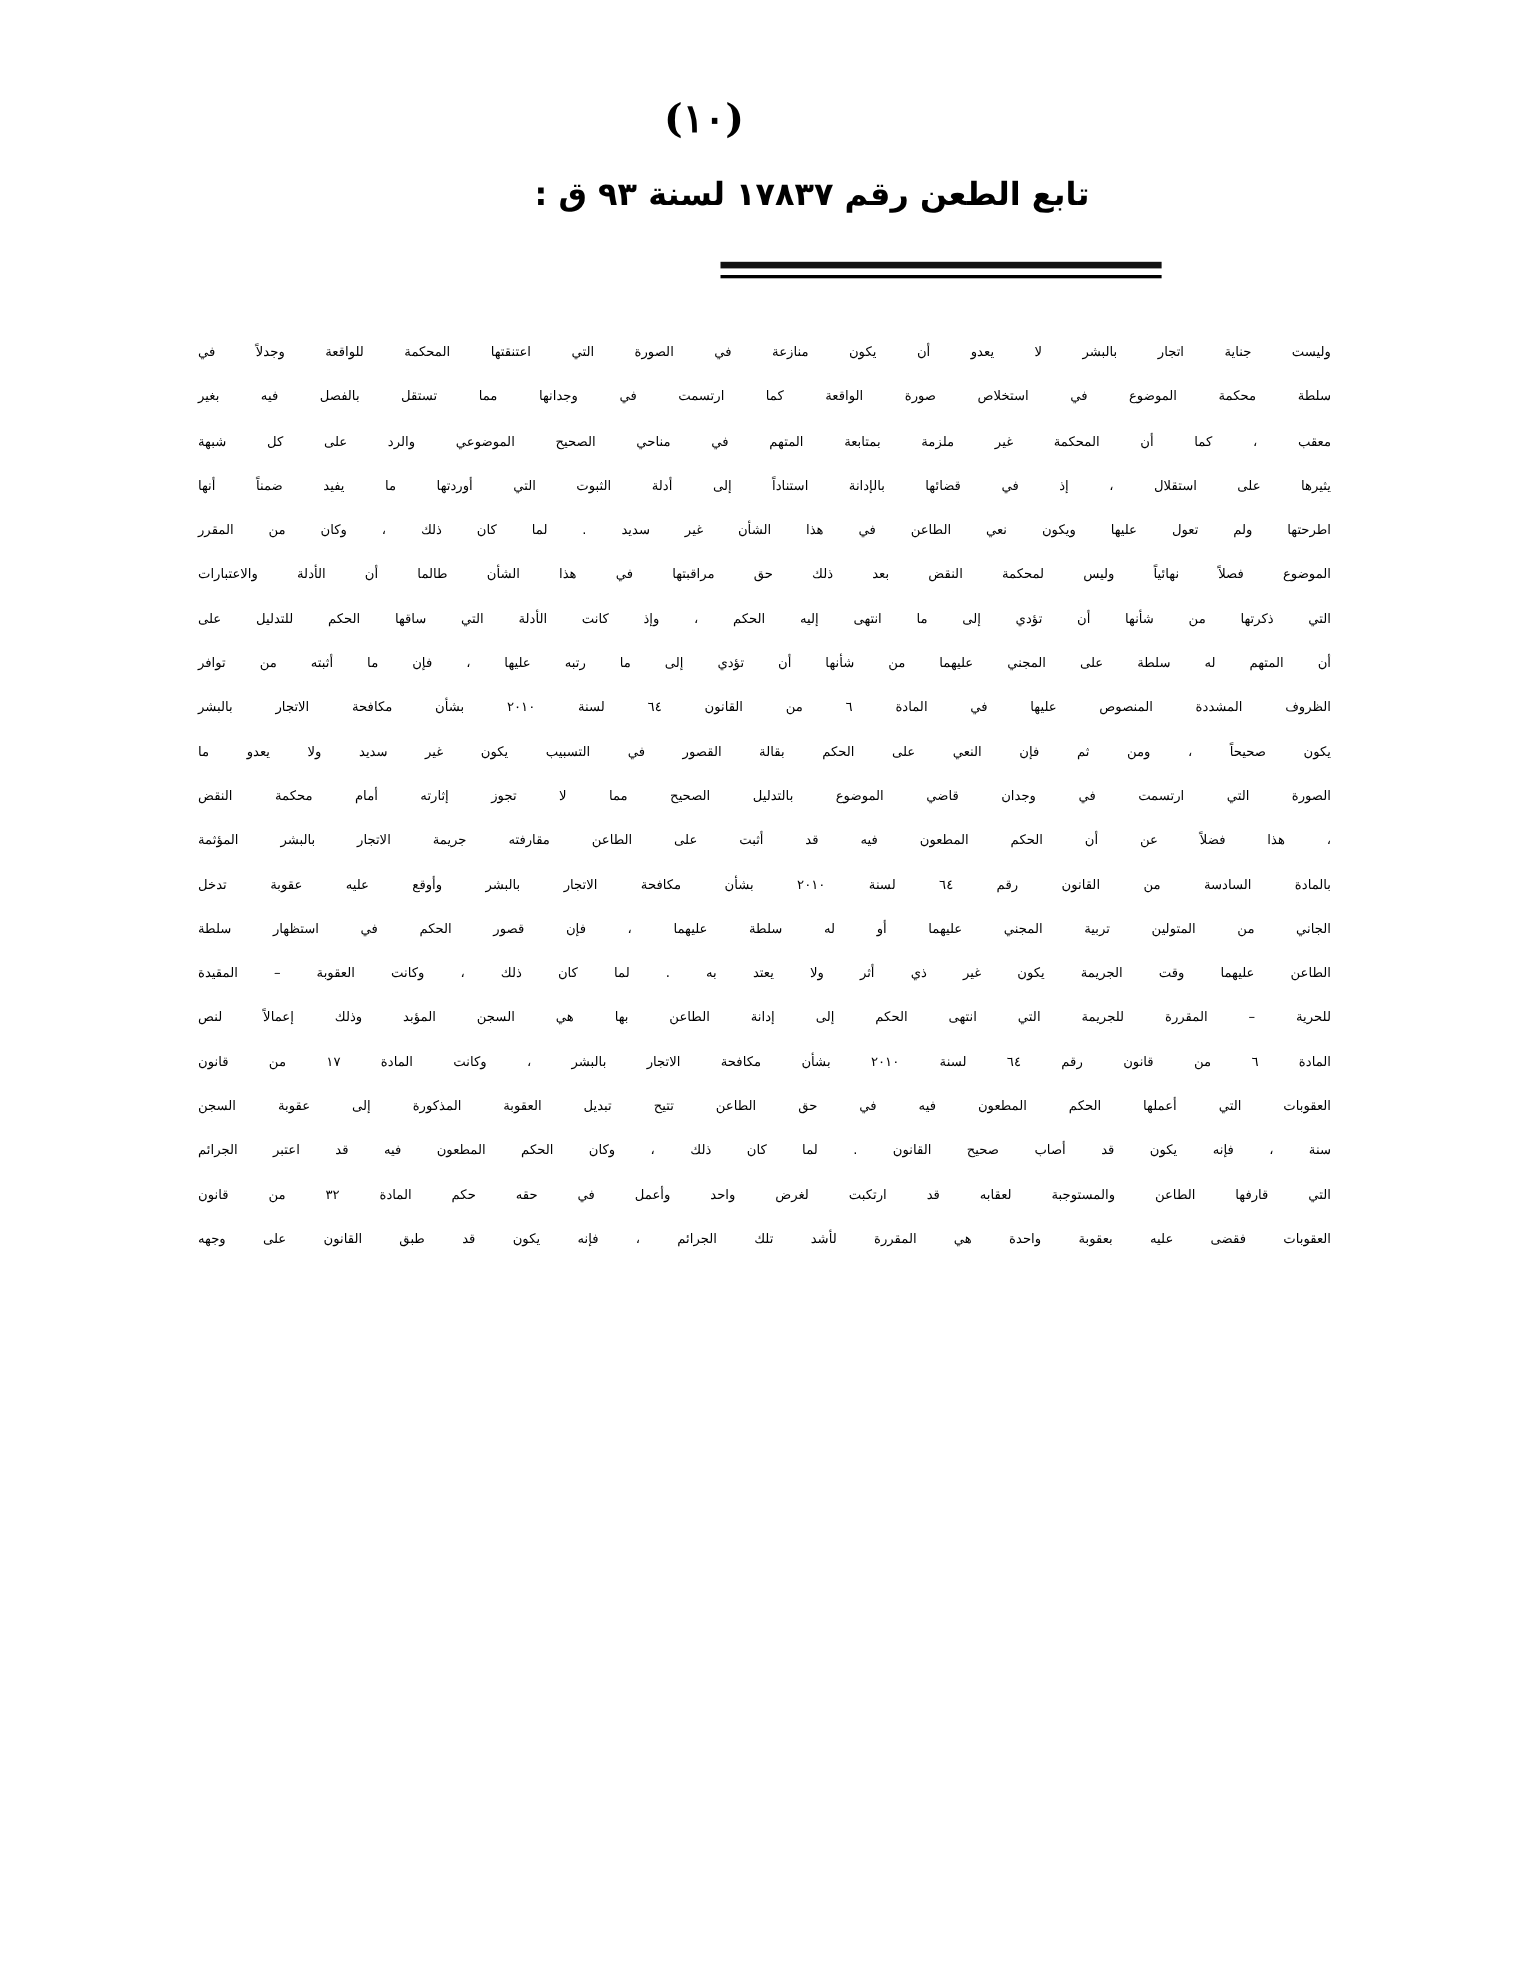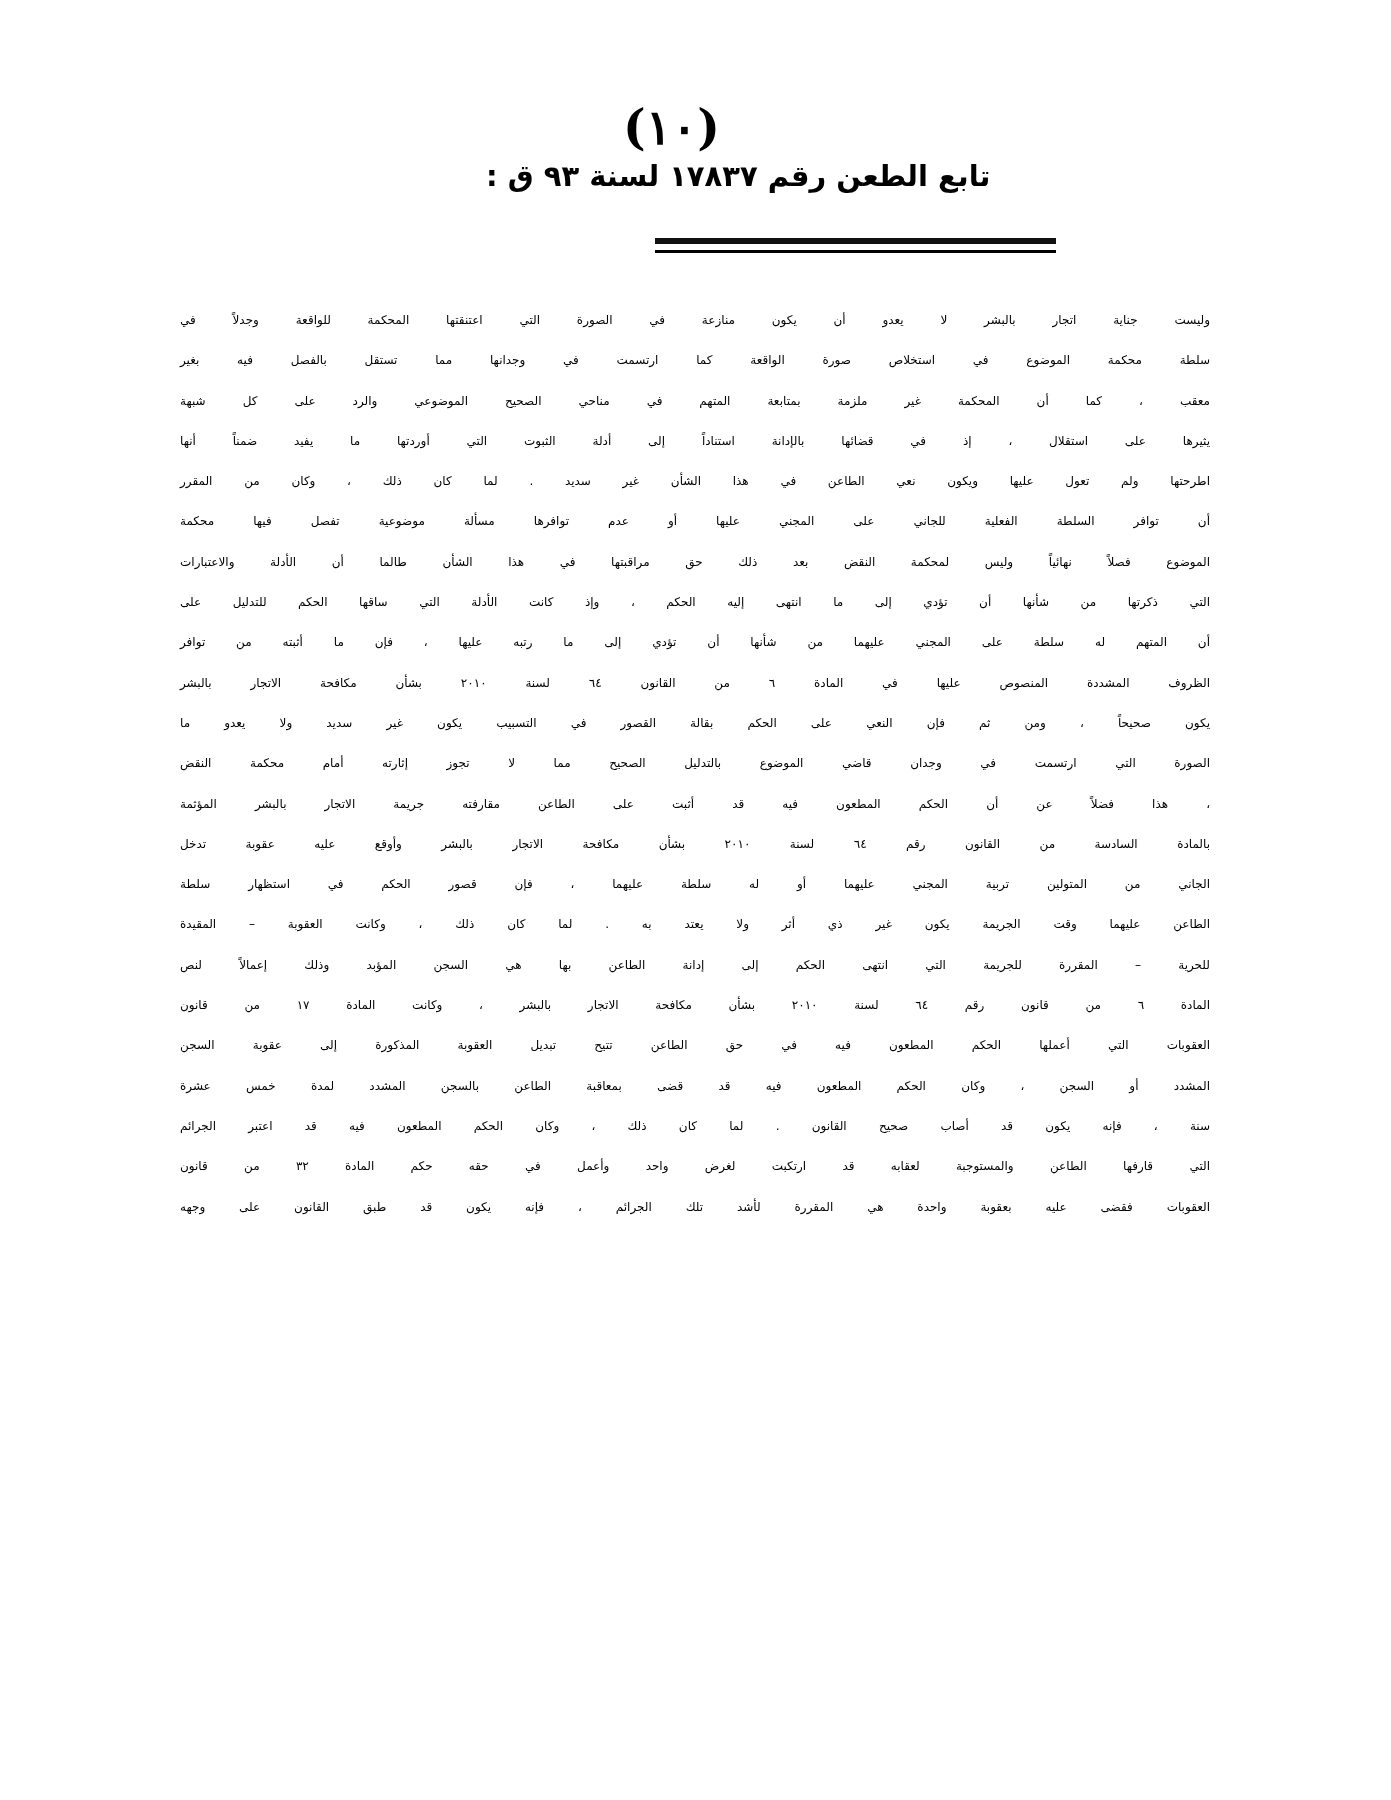--- a/index.html
+++ b/index.html
@@ -13,26 +13,26 @@
       position: relative;
       overflow: hidden;
       font-family: "DejaVu Sans", "Liberation Sans", sans-serif;
       color: #000000;
     }
     .page-number {
       position: absolute;
       top: 78px;
       left: 560px;
       width: 160px;
+      text-align: center;
       font-family: "DejaVu Serif", "Liberation Serif", serif;
       font-weight: bold;
-      font-size: 48px;
+      font-size: 36px;
       line-height: 60px;
       direction: rtl;
-      margin-top: 19px;
     }
     .case-title {
       position: absolute;
       top: 150px;
       right: 185px;
       width: 720px;
       text-align: left;
       direction: rtl;
       font-family: "DejaVu Sans", "Liberation Sans", sans-serif;
       font-weight: bold;
@@ -85,31 +85,29 @@
 
 <div class="rule-thick"></div>
 <div class="rule-thin"></div>
 
 <div class="body-text">
   <div class="body-line">وليست جناية اتجار بالبشر لا يعدو أن يكون منازعة في الصورة التي اعتنقتها المحكمة للواقعة وجدلاً في</div>
   <div class="body-line">سلطة محكمة الموضوع في استخلاص صورة الواقعة كما ارتسمت في وجدانها مما تستقل بالفصل فيه بغير</div>
   <div class="body-line">معقب ، كما أن المحكمة غير ملزمة بمتابعة المتهم في مناحي الصحيح الموضوعي والرد على كل شبهة</div>
   <div class="body-line">يثيرها على استقلال ، إذ في قضائها بالإدانة استناداً إلى أدلة الثبوت التي أوردتها ما يفيد ضمناً أنها</div>
   <div class="body-line">اطرحتها ولم تعول عليها ويكون نعي الطاعن في هذا الشأن غير سديد . لما كان ذلك ، وكان من المقرر</div>
-  <div class="body-line">أن توافر السلطة الفعلية للجاني على المجني عليها أو عدم توافرها مسألة موضوعية تفصل فيها محكمة</div>
   <div class="body-line">الموضوع فصلاً نهائياً وليس لمحكمة النقض بعد ذلك حق مراقبتها في هذا الشأن طالما أن الأدلة والاعتبارات</div>
   <div class="body-line">التي ذكرتها من شأنها أن تؤدي إلى ما انتهى إليه الحكم ، وإذ كانت الأدلة التي ساقها الحكم للتدليل على</div>
   <div class="body-line">أن المتهم له سلطة على المجني عليهما من شأنها أن تؤدي إلى ما رتبه عليها ، فإن ما أثبته من توافر</div>
   <div class="body-line">الظروف المشددة المنصوص عليها في المادة ٦ من القانون ٦٤ لسنة ٢٠١٠ بشأن مكافحة الاتجار بالبشر</div>
   <div class="body-line">يكون صحيحاً ، ومن ثم فإن النعي على الحكم بقالة القصور في التسبيب يكون غير سديد ولا يعدو ما</div>
   <div class="body-line">الصورة التي ارتسمت في وجدان قاضي الموضوع بالتدليل الصحيح مما لا تجوز إثارته أمام محكمة النقض</div>
   <div class="body-line">، هذا فضلاً عن أن الحكم المطعون فيه قد أثبت على الطاعن مقارفته جريمة الاتجار بالبشر المؤثمة</div>
   <div class="body-line">بالمادة السادسة من القانون رقم ٦٤ لسنة ٢٠١٠ بشأن مكافحة الاتجار بالبشر وأوقع عليه عقوبة تدخل</div>
   <div class="body-line">الجاني من المتولين تربية المجني عليهما أو له سلطة عليهما ، فإن قصور الحكم في استظهار سلطة</div>
   <div class="body-line">الطاعن عليهما وقت الجريمة يكون غير ذي أثر ولا يعتد به . لما كان ذلك ، وكانت العقوبة – المقيدة</div>
   <div class="body-line">للحرية – المقررة للجريمة التي انتهى الحكم إلى إدانة الطاعن بها هي السجن المؤبد وذلك إعمالاً لنص</div>
   <div class="body-line">المادة ٦ من قانون رقم ٦٤ لسنة ٢٠١٠ بشأن مكافحة الاتجار بالبشر ، وكانت المادة ١٧ من قانون</div>
   <div class="body-line">العقوبات التي أعملها الحكم المطعون فيه في حق الطاعن تتيح تبديل العقوبة المذكورة إلى عقوبة السجن</div>
-  <div class="body-line">المشدد أو السجن ، وكان الحكم المطعون فيه قد قضى بمعاقبة الطاعن بالسجن المشدد لمدة خمس عشرة</div>
   <div class="body-line">سنة ، فإنه يكون قد أصاب صحيح القانون . لما كان ذلك ، وكان الحكم المطعون فيه قد اعتبر الجرائم</div>
   <div class="body-line">التي قارفها الطاعن والمستوجبة لعقابه قد ارتكبت لغرض واحد وأعمل في حقه حكم المادة ٣٢ من قانون</div>
   <div class="body-line">العقوبات فقضى عليه بعقوبة واحدة هي المقررة لأشد تلك الجرائم ، فإنه يكون قد طبق القانون على وجهه</div>
 </div>
 
 </body></html>

